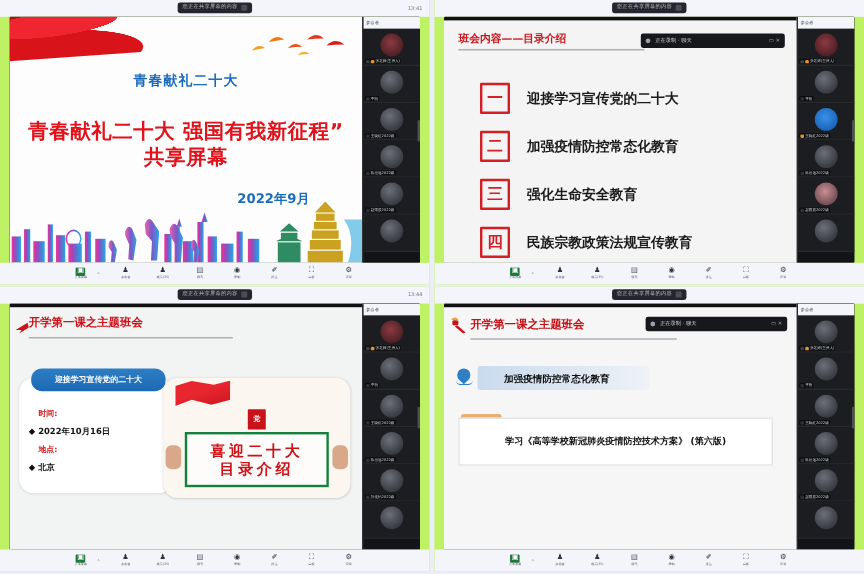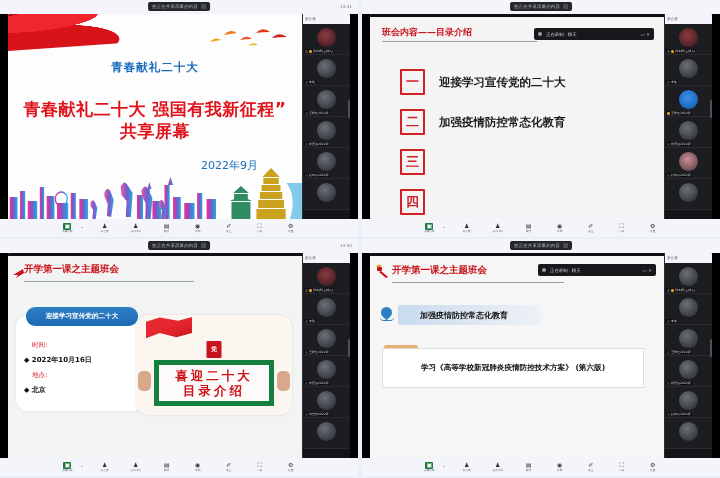--- a/index.html
+++ b/index.html
@@ -12,21 +12,21 @@
   .grid {
     width: 720px; height: 478px;
     display: grid;
     grid-template-columns: 358px 358px;
     grid-template-rows: 237px 237px;
     gap: 2px 4px;
     background: #eceef7;
   }
   .panel {
     position: relative;
-    background: #000000;
+    background: #bef264;
     overflow: hidden;
   }
   
   .topstrip {
     position: absolute; top: 0; left: 0; right: 0; height: 14px;
     background: #f4f5fb;
   }
   .sharepill {
     position: absolute; top: 2px; left: 50%; transform: translateX(-50%);
     height: 9px; padding: 0 4px;
@@ -146,21 +146,21 @@
     position:absolute; top:84px; left:0; right:0; text-align:center;
     font-size:17px; font-weight:700; color:#e1121b; letter-spacing:.5px;
     white-space:nowrap;
   }
   .s1 .title2 {
     position:absolute; top:106px; left:0; right:0; text-align:center;
     font-size:17px; font-weight:700; color:#e1121b; letter-spacing:.5px;
   }
   .s1 .date {
     position:absolute; bottom:46px; right:44px;
-    font-size:11px; font-weight:400; color:#1b6cbe;
+    font-size:11px; font-weight:700; color:#1b6cbe;
   }
   .s1 .skyline {
     position:absolute; left:0; right:0; bottom:0; height:56px;
     overflow:hidden;
   }
   
   .s2 { position:absolute; inset:0; background:#f4f4f4; }
   .s2 .topbar { position:absolute; top:0; left:0; right:0; height:3px; background:#111; }
   .s2 .hd {
     position:absolute; top:12px; left:12px;
@@ -185,40 +185,40 @@
   .s3 .cardL {
     position:absolute; left:8px; top:62px; width:128px; height:96px;
     background:#fff; border-radius:12px; box-shadow:0 0 2px rgba(0,0,0,.12);
   }
   .s3 .pill {
     position:absolute; top:-8px; left:10px; width:112px; height:19px;
     background:linear-gradient(180deg,#2d7ec4,#1c69b4);
     border-radius:9px; color:#fff; font-size:6.6px; font-weight:700;
     display:flex; align-items:center; justify-content:center;
   }
-  .s3 .lbl { position:absolute; font-size:6.6px; font-weight:400; color:#d4161d;text-align:right; }
+  .s3 .lbl { position:absolute; font-size:6.6px; font-weight:700; color:#d4161d;text-align:right; }
   .s3 .val { position:absolute; font-size:7px; font-weight:700; color:#111; }
   .s3 .cardR {
     position:absolute; right:10px; top:62px; width:156px; height:100px;
     background:#fbf7f0; border-radius:12px; overflow:hidden;
     box-shadow:0 0 2px rgba(0,0,0,.15);
   }
   .s3 .flag {
     position:absolute; top:2px; left:10px; width:46px; height:26px;
     background:linear-gradient(160deg,#e8262f 40%,#c2141c);
     clip-path: polygon(0 18%, 30% 2%, 70% 14%, 100% 0, 100% 62%, 66% 78%, 30% 62%, 0 82%);
   }
   .s3 .seal {
     position:absolute; top:26px; left:50%; transform:translateX(-50%);
     width:15px; height:17px; background:#c8131b; border-radius:1px;
     color:#fff; font-size:6px; font-weight:700; display:flex; align-items:center; justify-content:center;
   }
   .s3 .banner {
     position:absolute; left:18px; right:18px; top:45px; height:46px;
-    background:#fdfcfa; border:5px solid #15803d;
+    background:#fdfcfa; border:2px solid #15803d;
     display:flex; flex-direction:column; align-items:center; justify-content:center;
     gap:1px;
   }
   .s3 .banner .bl { font-size:12.5px; font-weight:700; color:#cf1118; letter-spacing:3px; line-height:1.05;}
   .s3 .hand { position:absolute; width:13px; height:20px; background:#d9a88b; border-radius:5px; top:56px;}
   
   .s4 { position:absolute; inset:0; background:#f6f6f7; }
   .s4 .topbar { position:absolute; top:0; left:0; right:0; height:3px; background:#111; }
   .s4 .torch { position:absolute; top:10px; left:4px; width:16px; height:16px; }
   .s4 .hd { position:absolute; top:11px; left:22px; font-size:9.5px; font-weight:700; color:#c51017; white-space:nowrap;}
@@ -442,23 +442,25 @@
             <div class="row">
               <div class="num">一</div>
               <div class="txt">迎接学习宣传党的二十大</div>
             </div>
             <div class="row">
               <div class="num">二</div>
               <div class="txt">加强疫情防控常态化教育</div>
             </div>
             <div class="row">
               <div class="num">三</div>
+              <div class="txt">强化生命安全教育</div>
             </div>
             <div class="row">
               <div class="num">四</div>
+              <div class="txt">民族宗教政策法规宣传教育</div>
             </div>
           </div>
           <div style="position:absolute;top:14px;right:10px;width:120px;height:12px;background:#16181c;border-radius:2px;display:flex;align-items:center;gap:4px;padding:0 4px;">
             <span style="width:4px;height:4px;border-radius:50%;background:#9aa0a8;"></span>
             <span style="font-size:4.4px;color:#cdd0d6;">正在录制 · 聊天</span>
             <span style="margin-left:auto;font-size:4.5px;color:#9aa0a8;">▭ ✕</span>
           </div>
         </div>
       </div>
       <div class="roster">

